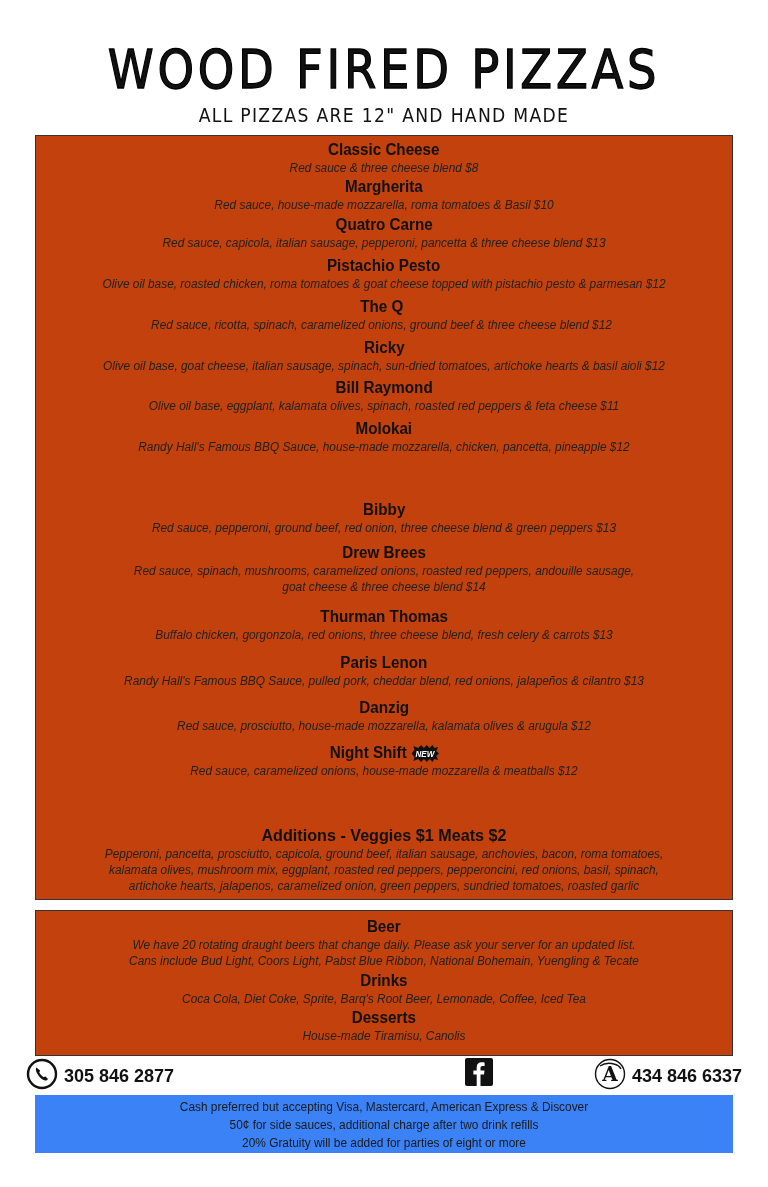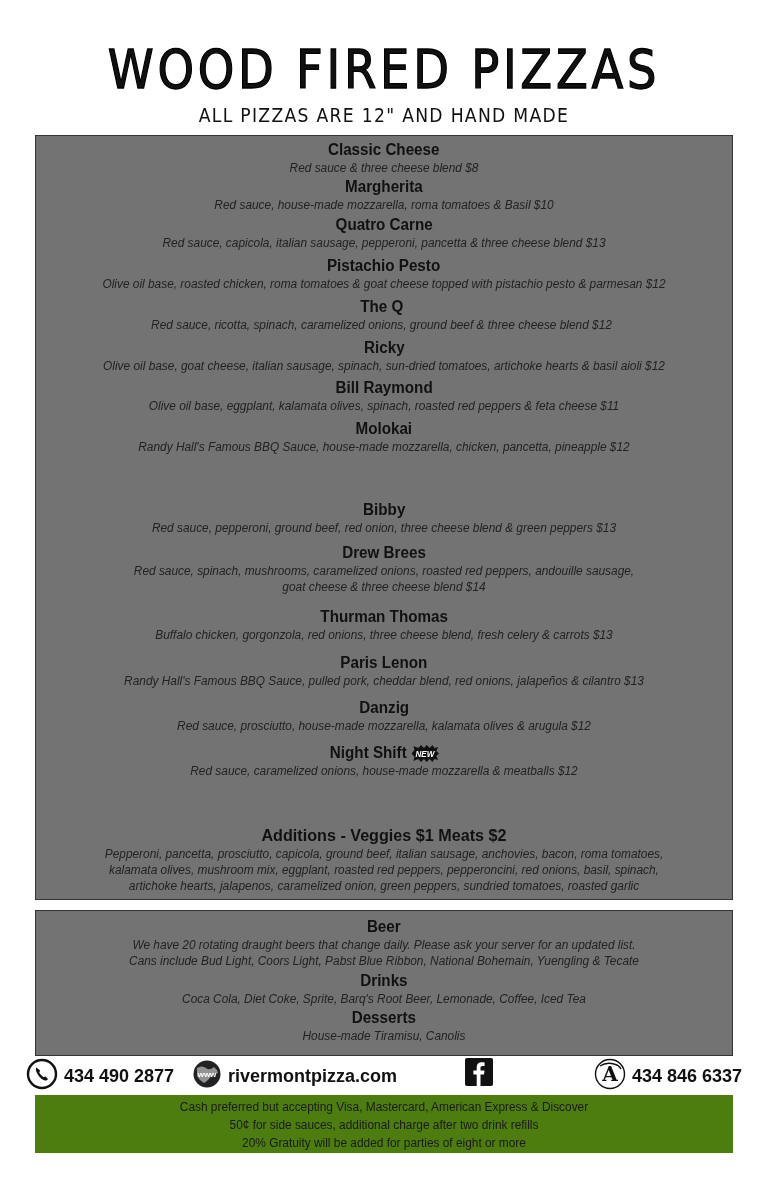--- a/index.html
+++ b/index.html
@@ -12,21 +12,21 @@
     letter-spacing: 4px; line-height: 60px; transform: scaleY(1.08) scaleX(0.93);
     -webkit-text-stroke: 1.2px #000;
   }
   .subtitle {
     position: absolute; left: 0; top: 102px; width: 768px; text-align: center;
     font-family: "DejaVu Sans", sans-serif; font-size: 20px; letter-spacing: 1.5px;
     line-height: 26px; transform: scaleX(0.86);
   }
 
   .box {
-    position: absolute; left: 35px; width: 698px; border: 1.5px solid #333; background: #737373;
+    position: absolute; left: 35px; width: 698px; border: 1.5px solid #333; background: #c2410c;
   }
   .box-pizza { top: 135px; height: 765px; }
   .box-drinks { top: 910px; height: 146px; }
 
   .item { text-align: center; }
   .item-name {
     font-family: "Liberation Sans", sans-serif; font-weight: bold; font-size: 16px;
     line-height: 20px; color: #111; display: inline-flex; align-items: center; gap: 4px;
     transform: scaleX(0.95);
   }
@@ -42,21 +42,21 @@
   .contact {
     position: absolute; left: 0; top: 1058px; width: 768px; height: 36px;
   }
   .contact-item { position: absolute; top: 0; height: 36px; display: flex; align-items: center; gap: 6px; }
   .contact-text {
     font-family: "Liberation Sans", sans-serif; font-weight: bold; font-size: 18px; color: #111;
   }
 
   .footer {
     position: absolute; left: 35px; top: 1095px; width: 698px; height: 58px;
-    background: #4d7c0f; text-align: center; padding-top: 3px;
+    background: #3b82f6; text-align: center; padding-top: 3px;
   }
   .footer-line {
     font-family: "Liberation Sans", sans-serif; font-size: 12.5px; line-height: 18px; color: #1a1a1a;
     transform: scaleX(0.95);
   }
 </style>
 </head>
 <body>
 
 <div class="title">WOOD FIRED PIZZAS</div>
@@ -153,31 +153,21 @@
 </div>
 
 <div class="contact">
   <div class="contact-item" style="left:26px;">
     <span>
       <svg width="32" height="32" viewBox="0 0 32 32">
         <circle cx="16" cy="16" r="14" fill="none" stroke="#111" stroke-width="2.4"></circle>
         <path d="M10.5 9.5 C9.5 10.5 9.5 13 11.5 16 C13.5 19.5 16.5 22 19 22.5 C20.5 22.8 21.5 22 22 21 L19.5 18.5 C19 18.3 18.3 18.8 17.8 19.2 C16 18.2 14 16 13.2 14.2 C13.7 13.6 14.2 13 14 12.5 Z" fill="#111"></path>
       </svg>
     </span>
-    <span class="contact-text">434 490 2877</span>
-  </div>
-  <div class="contact-item" style="left:192px;">
-    <span>
-      <svg width="30" height="30" viewBox="0 0 30 30">
-        <circle cx="15" cy="15" r="13.5" fill="#222"></circle>
-        <path d="M5 9 Q10 6 14 9 Q17 12 22 8 Q25 10 26 14 L20 16 Q16 22 12 24 Q7 21 5 17 Z" fill="#ddd" opacity="0.6"></path>
-        <text x="15" y="18" text-anchor="middle" font-family="Liberation Sans, sans-serif" font-size="8" font-weight="bold" fill="#fff">www</text>
-      </svg>
-    </span>
-    <span class="contact-text">rivermontpizza.com</span>
+    <span class="contact-text">305 846 2877</span>
   </div>
   <div class="contact-item" style="left:413px;flex-direction:column;">
     <span>
       <svg width="28" height="28" viewBox="0 0 28 28">
         <rect x="0" y="0" width="28" height="28" rx="2" fill="#111"></rect>
         <path d="M15.5 28 V16.5 H19 L19.5 12.5 H15.5 V10 C15.5 8.8 15.9 8 17.6 8 H19.6 V4.4 C19.2 4.3 18 4.2 16.6 4.2 C13.7 4.2 11.7 6 11.7 9.2 V12.5 H8.4 V16.5 H11.7 V28 Z" fill="#fff"></path>
       </svg>
     </span>
     <span class="contact-text">/rivermontpizza</span>
   </div>

